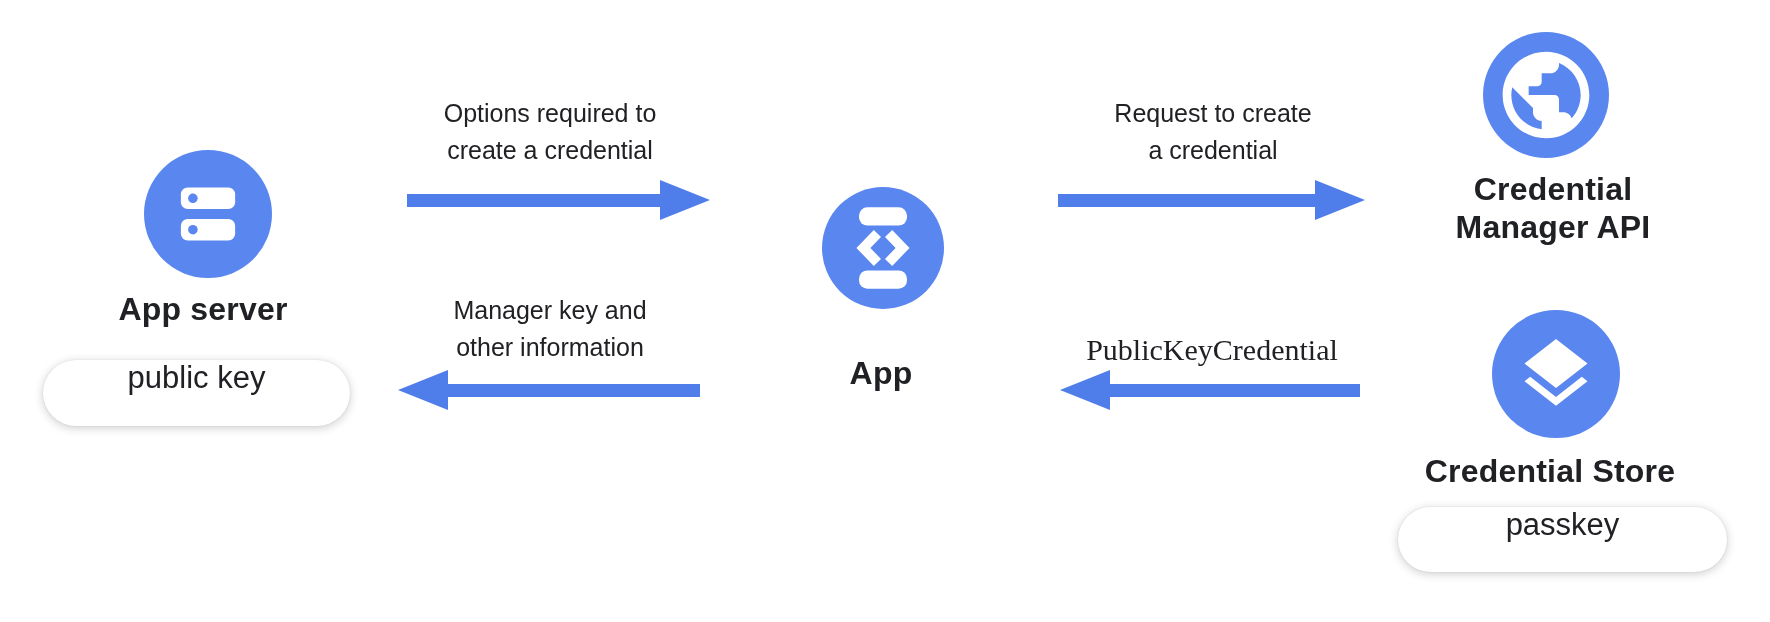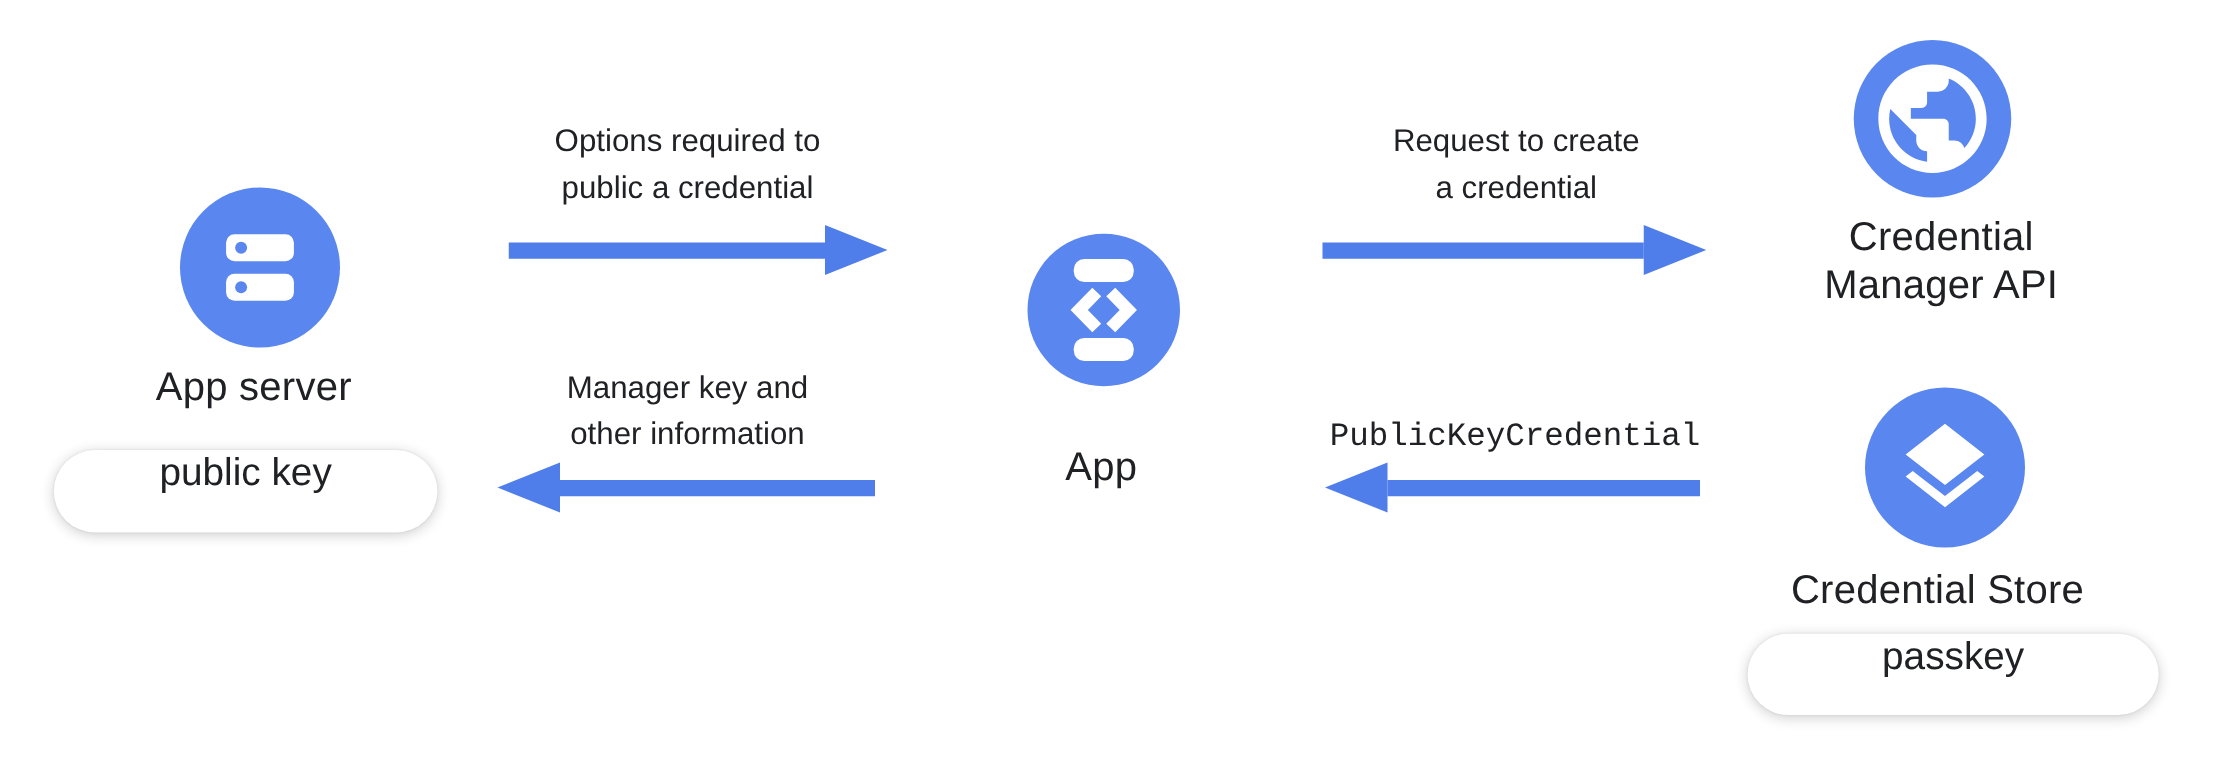--- a/index.html
+++ b/index.html
@@ -15,28 +15,28 @@
   .canvas{
     position:relative;width:1770px;height:622px;background:var(--background);overflow:hidden;
   }
   .circle{
     position:absolute;border-radius:50%;background:var(--node-circle);
     display:flex;align-items:center;justify-content:center;
   }
   .circle svg{display:block;}
   .node-label{
     position:absolute;text-align:center;font-size:32px;line-height:38px;
-    font-weight:400;color:var(--text);letter-spacing:.2px;
+    font-weight:700;color:var(--text);letter-spacing:.2px;
   }
   .arrow-label{
     position:absolute;text-align:center;font-size:25px;line-height:37px;
     font-weight:400;color:var(--text);
   }
   .arrow-label.mono{
-    font-family:Liberation Mono, monospace;font-size:26px;
+    font-family:Liberation Serif, serif;font-size:30px;
   }
   .arrow{
     position:absolute;display:flex;align-items:center;height:40px;
   }
   .arrow .shaft{flex:1;height:13px;background:var(--arrow);}
   .arrow .head-right{
     width:0;height:0;border-top:20px solid transparent;border-bottom:20px solid transparent;
     border-left:50px solid var(--arrow);
   }
   .arrow .head-left{
@@ -67,21 +67,21 @@
       </svg>
     </span>
   </div>
   <div class="node-label" style="left:53px;top:290px;width:300px;">App server</div>
   <div class="pill" style="left:43px;top:360px;width:307px;height:66px;">
     <span>public key</span>
   </div>
 
   <div class="arrow-label" style="left:385px;top:95px;width:330px;">
     <div>Options required to</div>
-    <div>public a credential</div>
+    <div>create a credential</div>
   </div>
   <div class="arrow" style="left:407px;top:180px;width:303px;">
     <div class="shaft"></div>
     <div class="head-right"></div>
   </div>
 
   <div class="arrow-label" style="left:390px;top:292px;width:320px;">
     <div>Manager key and</div>
     <div>other information</div>
   </div>

